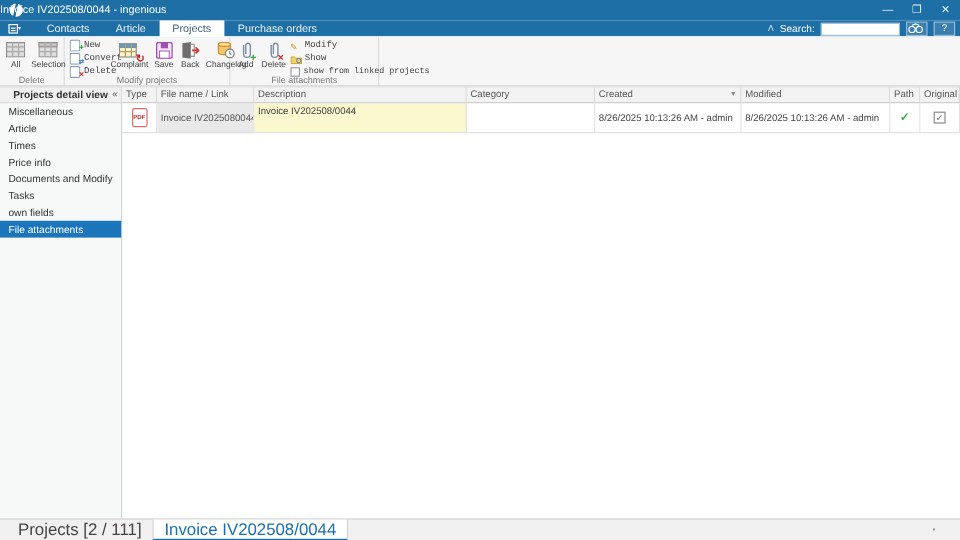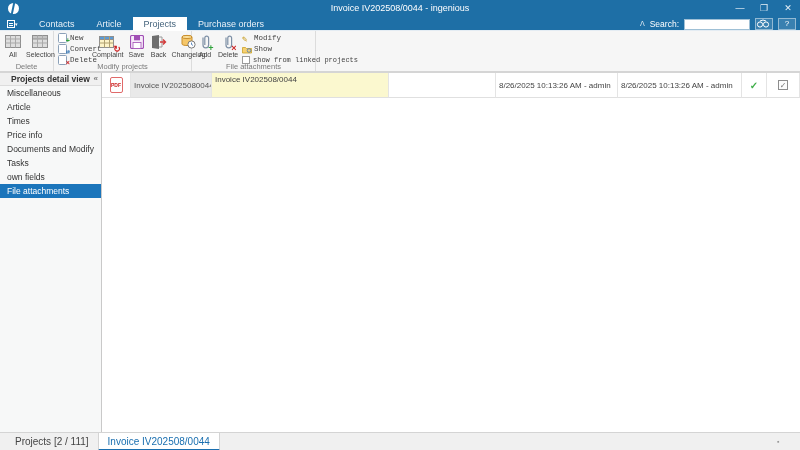--- a/index.html
+++ b/index.html
@@ -4,21 +4,21 @@
 <style>
   * { margin:0; padding:0; box-sizing:border-box; }
   html,body { width:800px; height:450px; overflow:hidden; }
   body { font-family:"Liberation Sans", sans-serif; background:#fff; }
   .app { position:relative; width:800px; height:450px; background:#fff; }
 
   
   .titlebar { position:absolute; left:0; top:0; width:800px; height:17px; background:#1e6fa6; }
   .logo { position:absolute; left:8px; top:3px; width:11px; height:11px; background:#fff; border-radius:50%; }
   .logo::after { content:""; position:absolute; left:4px; top:-1px; width:2px; height:13px; background:#1e6fa6; transform:rotate(12deg); }
-  .win-title { position:absolute; left:0; right:0; top:0; height:17px; line-height:17px; text-align:center; color:#fff; font-size:9px; }
+  .win-title { position:absolute; left:0; right:0; top:0; height:17px; line-height:17px; text-align:left; color:#fff; font-size:9px; }
   .win-btns { position:absolute; right:0; top:0; height:17px; display:flex; }
   .win-btn { width:24px; height:17px; line-height:16px; text-align:center; color:#e9f1f7; font-size:9px; cursor:default; }
 
   
   .navrow { position:absolute; left:0; top:17px; width:800px; height:14px; background:#1e6fa6; border-bottom:1px solid #e4ecf3; }
   .appmenu { position:absolute; left:7px; top:2px; width:16px; height:10px; color:#fff; font-size:7px; line-height:10px; }
   .appmenu .sq { display:inline-block; width:8px; height:8px; border:1px solid #fff; vertical-align:middle; position:relative; }
   .appmenu .sq::before { content:""; position:absolute; left:1px; top:2px; width:4px; height:1px; background:#fff; box-shadow:0 2px 0 #fff; }
   .appmenu .caret { font-size:5px; vertical-align:middle; }
   .navtabs { position:absolute; left:28px; top:0; height:14px; display:flex; }
@@ -65,21 +65,21 @@
   .td.filename { background:#e9e9e9; color:#555; }
   .td.desc { background:#fbf8cf; padding:2px 0 0 3px; }
   .c0{width:29px;} .c1{width:81px;} .c2{width:177px;} .c3{width:107px;} .c4{width:122px;} .c5{width:124px;} .c6{width:25px;} .c7{width:33px;}
   .pdf-ic { width:13px; height:16px; background:#fff; border:1px solid #e06a6a; border-radius:2px; color:#cc2222; font-size:5px; font-weight:bold; text-align:center; line-height:15px; }
   .green-check { color:#3fae49; font-size:10px; font-weight:bold; }
   .gray-cbx { width:10px; height:10px; border:1px solid #8d8d8d; background:#fcfcfc; color:#777; font-size:8px; line-height:9px; text-align:center; }
 
   
   .statusbar { position:absolute; left:0; top:432px; width:800px; height:18px; background:#f0f0f0; border-top:1px solid #d4d4d4; }
   .stabs { position:absolute; left:6px; top:0; height:18px; display:flex; }
-  .stab { padding:0 9px; height:18px; line-height:17px; font-size:10px; color:#444; }
+  .stab { padding:0 9px; height:18px; line-height:17px; font-size:14px; color:#444; }
   .stab.active { background:#fff; color:#1a6fb0; border-left:1px solid #d4d4d4; border-right:1px solid #d4d4d4; border-bottom:2px solid #1a6fb0; }
   .shandle { position:absolute; right:16px; top:6px; width:7px; height:5px; color:#9a9a9a; font-size:7px; line-height:5px; }
   svg { display:block; }
 </style>
 </head>
 <body>
 
 <div class="app">
 
   <div class="titlebar">
@@ -272,20 +272,30 @@
     <div class="sb-item">Article</div>
     <div class="sb-item">Times</div>
     <div class="sb-item">Price info</div>
     <div class="sb-item">Documents and Modify</div>
     <div class="sb-item">Tasks</div>
     <div class="sb-item">own fields</div>
     <div class="sb-item selected">File attachments</div>
   </div>
 
   <div class="main">
+    <div class="thead">
+      <div class="th c0">Type</div>
+      <div class="th c1">File name / Link</div>
+      <div class="th c2">Description</div>
+      <div class="th c3">Category</div>
+      <div class="th c4"><span>Created</span><span class="sort">▼</span></div>
+      <div class="th c5">Modified</div>
+      <div class="th c6">Path</div>
+      <div class="th c7">Original</div>
+    </div>
     <div class="trow">
       <div class="td c0 center">
           <div class="pdf-ic">PDF</div>
         </div>
       <div class="td c1 filename vcenter">Invoice IV2025080044_202508...</div>
       <div class="td c2 desc">Invoice IV202508/0044</div>
       <div class="td c3"></div>
       <div class="td c4 vcenter">8/26/2025 10:13:26 AM - admin</div>
       <div class="td c5 vcenter">8/26/2025 10:13:26 AM - admin</div>
       <div class="td c6 center">

